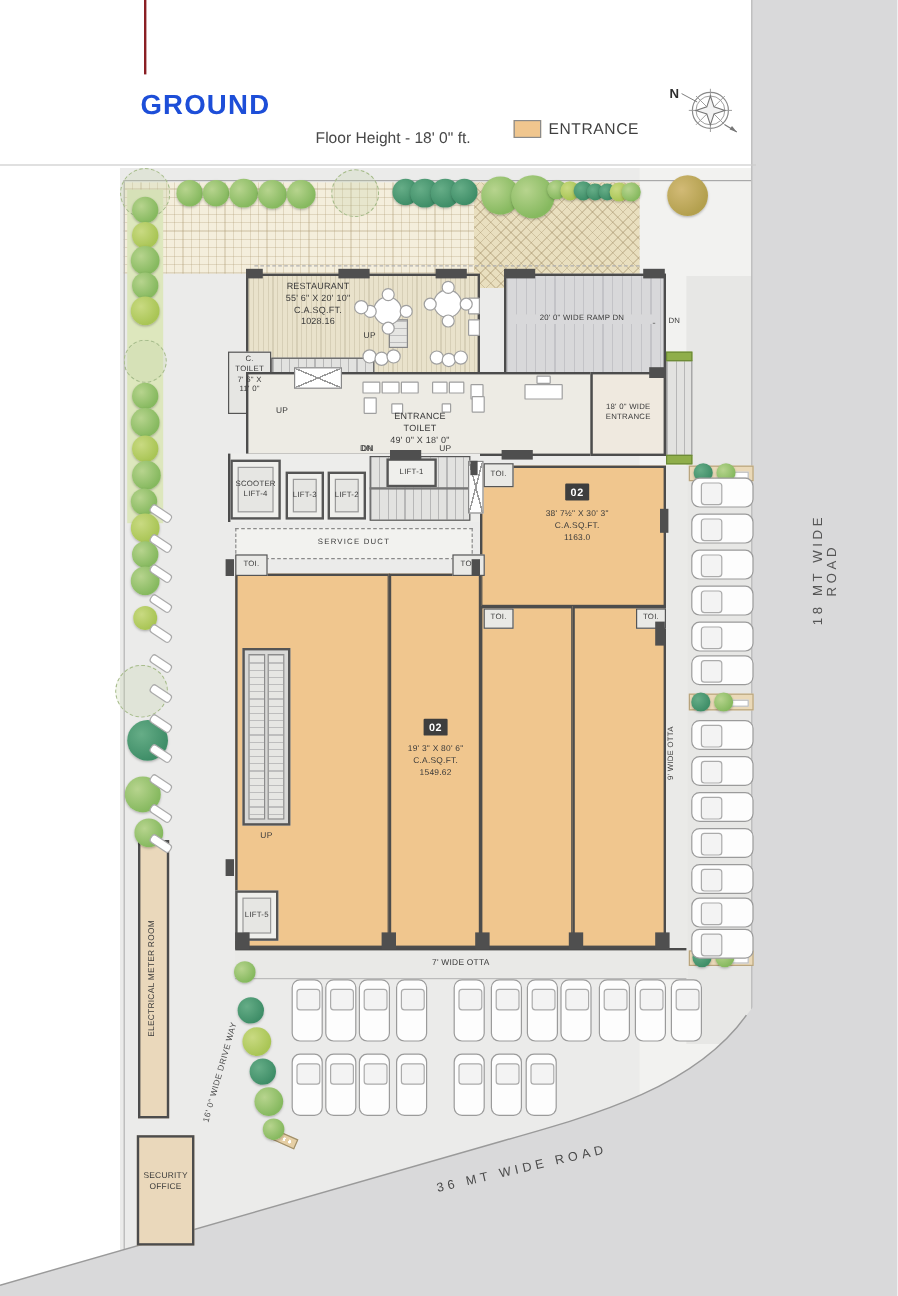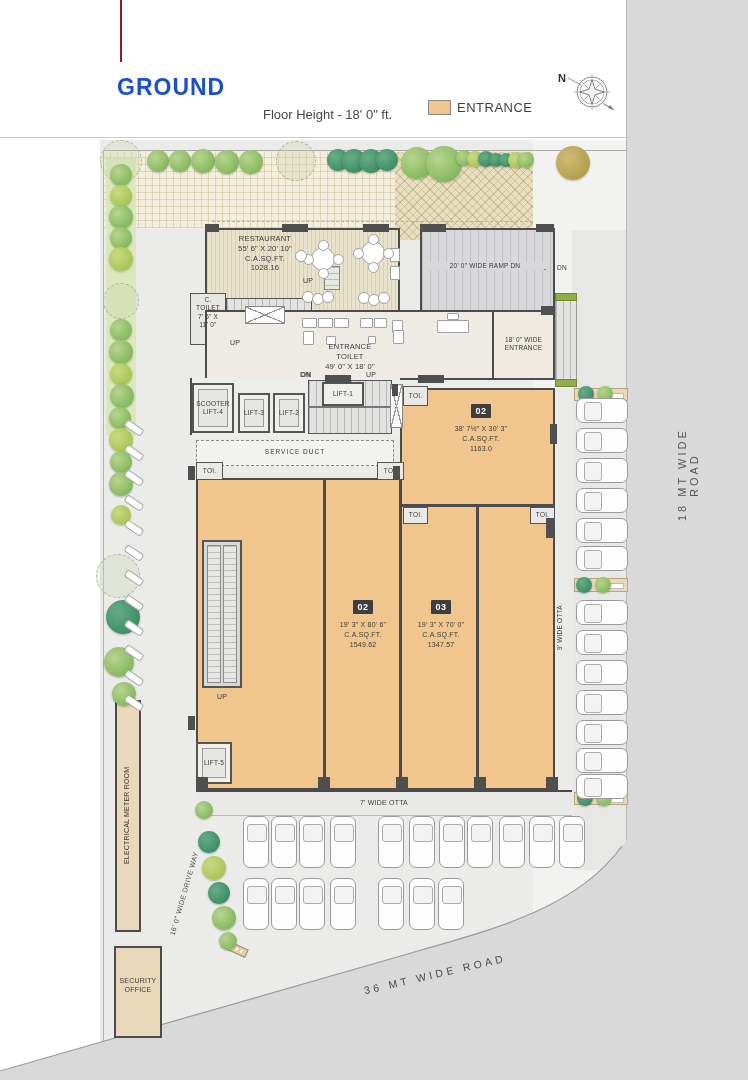--- a/index.html
+++ b/index.html
@@ -165,26 +165,20 @@
     <span class="badge">02</span>
     <div class="dim">38' 7½" X 30' 3"</div>
     <div class="dim">C.A.SQ.FT.</div>
     <div class="dim">1163.0</div>
   </div>
   <div class="abs sr-label" style="left:318px;top:596px;width:90px">
     <span class="badge">02</span>
     <div class="dim">19' 3" X 80' 6"</div>
     <div class="dim">C.A.SQ.FT.</div>
     <div class="dim">1549.62</div>
-  </div>
-  <div class="abs sr-label" style="left:396px;top:596px;width:90px">
-    <span class="badge">03</span>
-    <div class="dim">19' 3" X 70' 0"</div>
-    <div class="dim">C.A.SQ.FT.</div>
-    <div class="dim">1347.57</div>
   </div>
 
   <div class="abs toi" style="left:196px;top:462px;width:27px;height:18px;z-index:5">
       <span class="t t6">TOI.</span>
     </div>
   <div class="abs toi" style="left:377px;top:462px;width:27px;height:18px;z-index:5">
       <span class="t t6">TOI.</span>
     </div>
   <div class="abs toi" style="left:403px;top:507px;width:25px;height:17px;z-index:5">
       <span class="t t6">TOI.</span>

